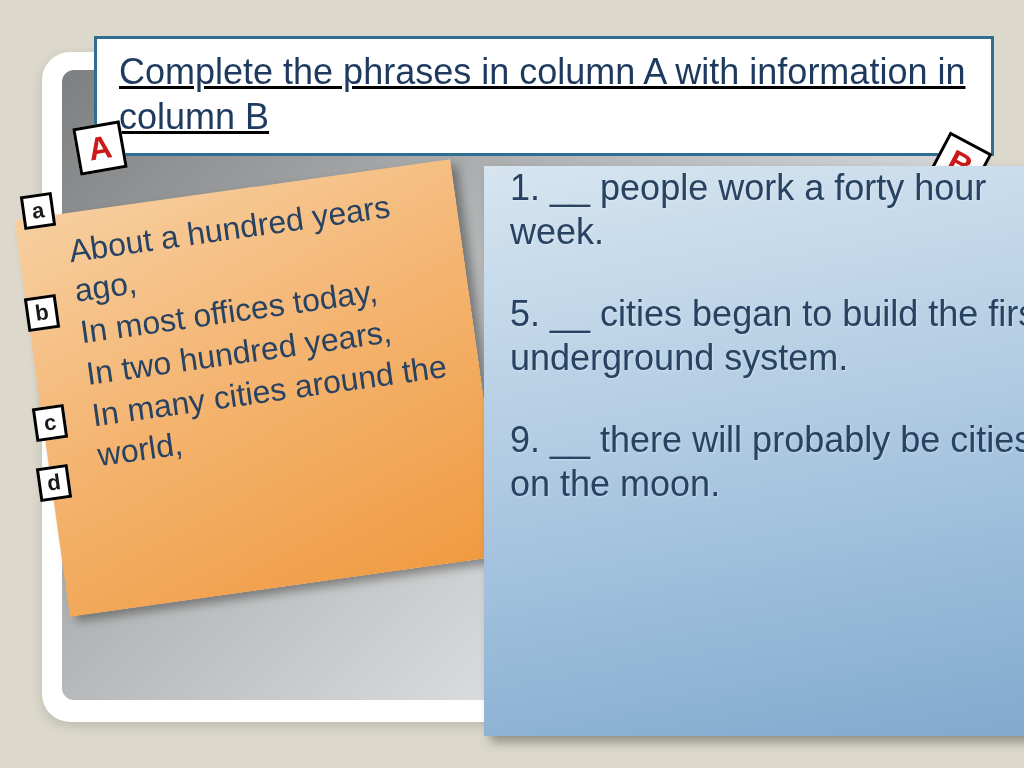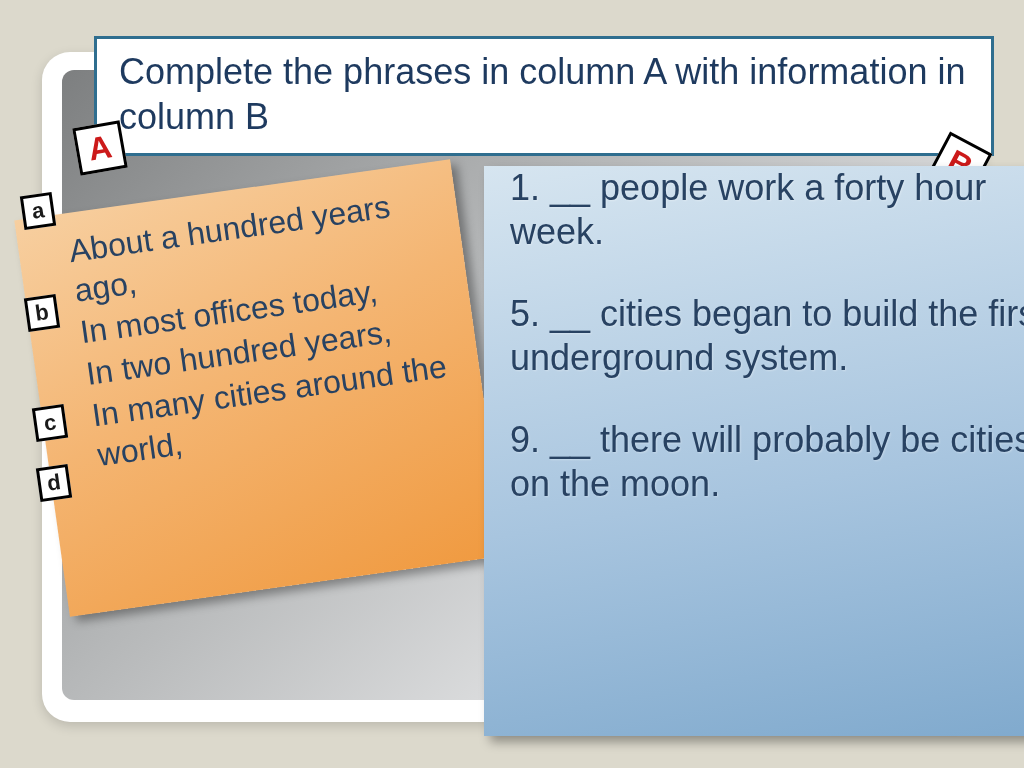--- a/index.html
+++ b/index.html
@@ -31,20 +31,21 @@
     border-radius: 12px;
   }
   .instruction-box {
     position: absolute;
     left: 94px;
     top: 36px;
     width: 900px;
     background: #ffffff;
     border: 3px solid #2f6e8f;
     padding: 10px 9px 14px 22px;
+    text-decoration: underline;
   }
   .instruction-text {
     color: #1e3a5f;
     font-size: 36px;
     line-height: 1.25;
   }
   .badge {
     position: absolute;
     background: #ffffff;
     border: 3px solid #000000;

